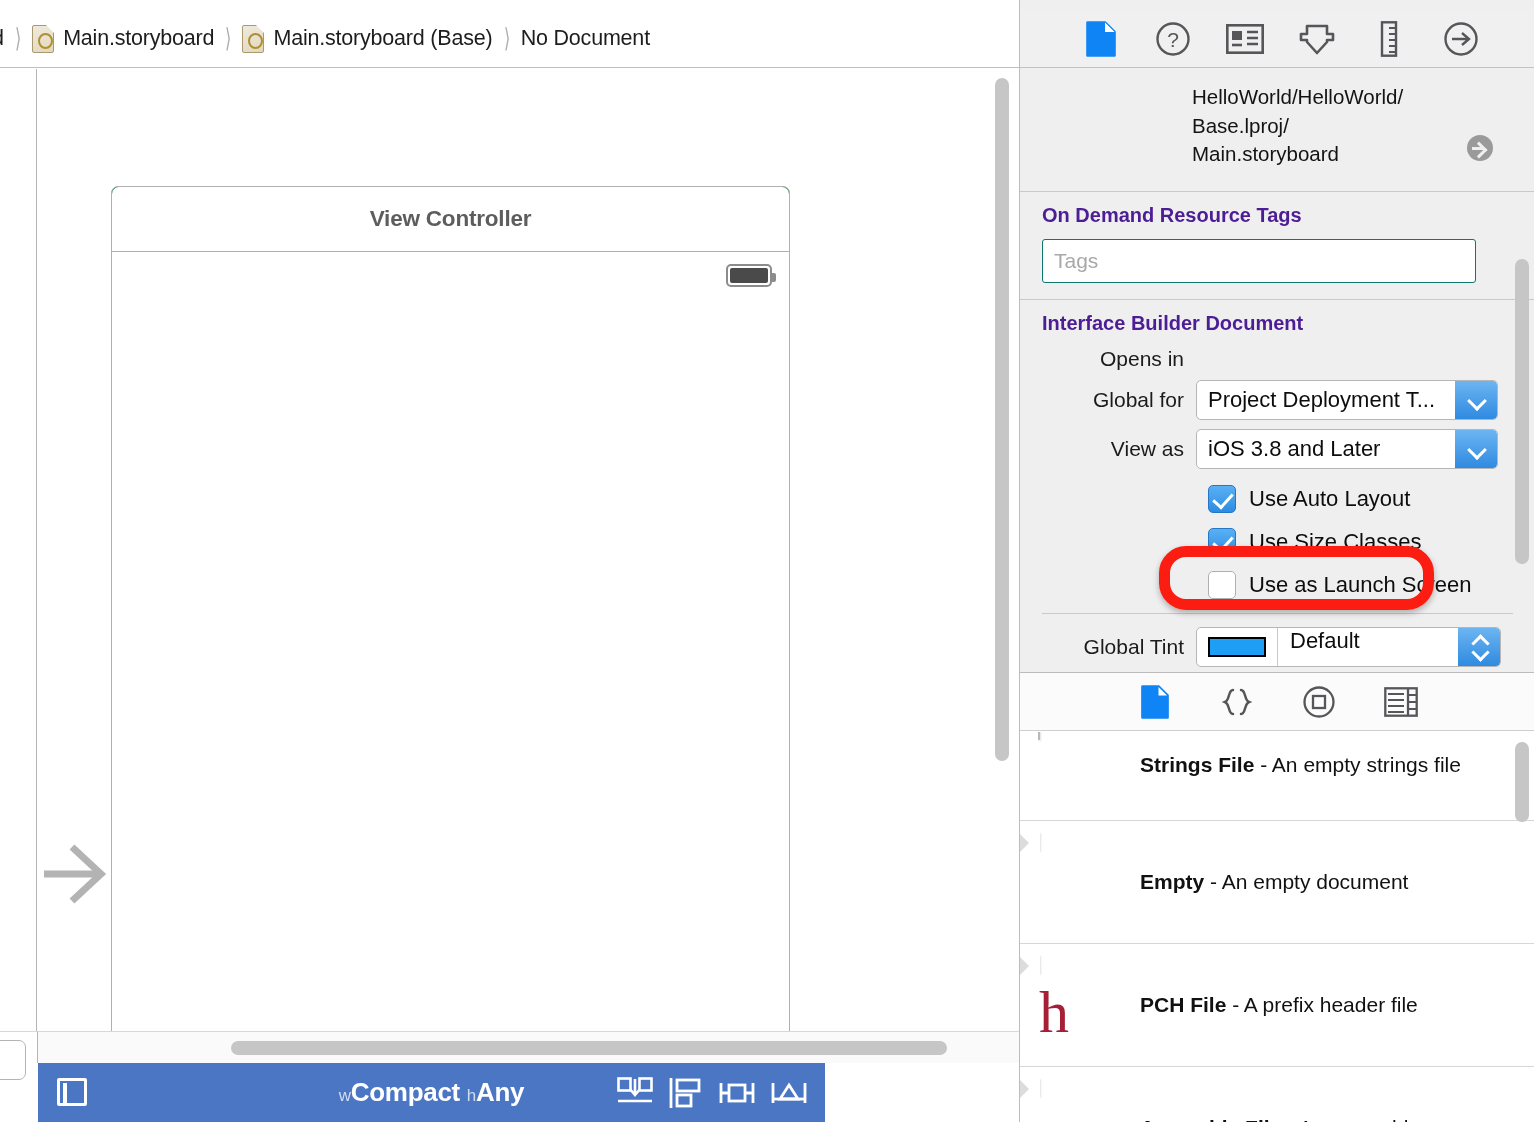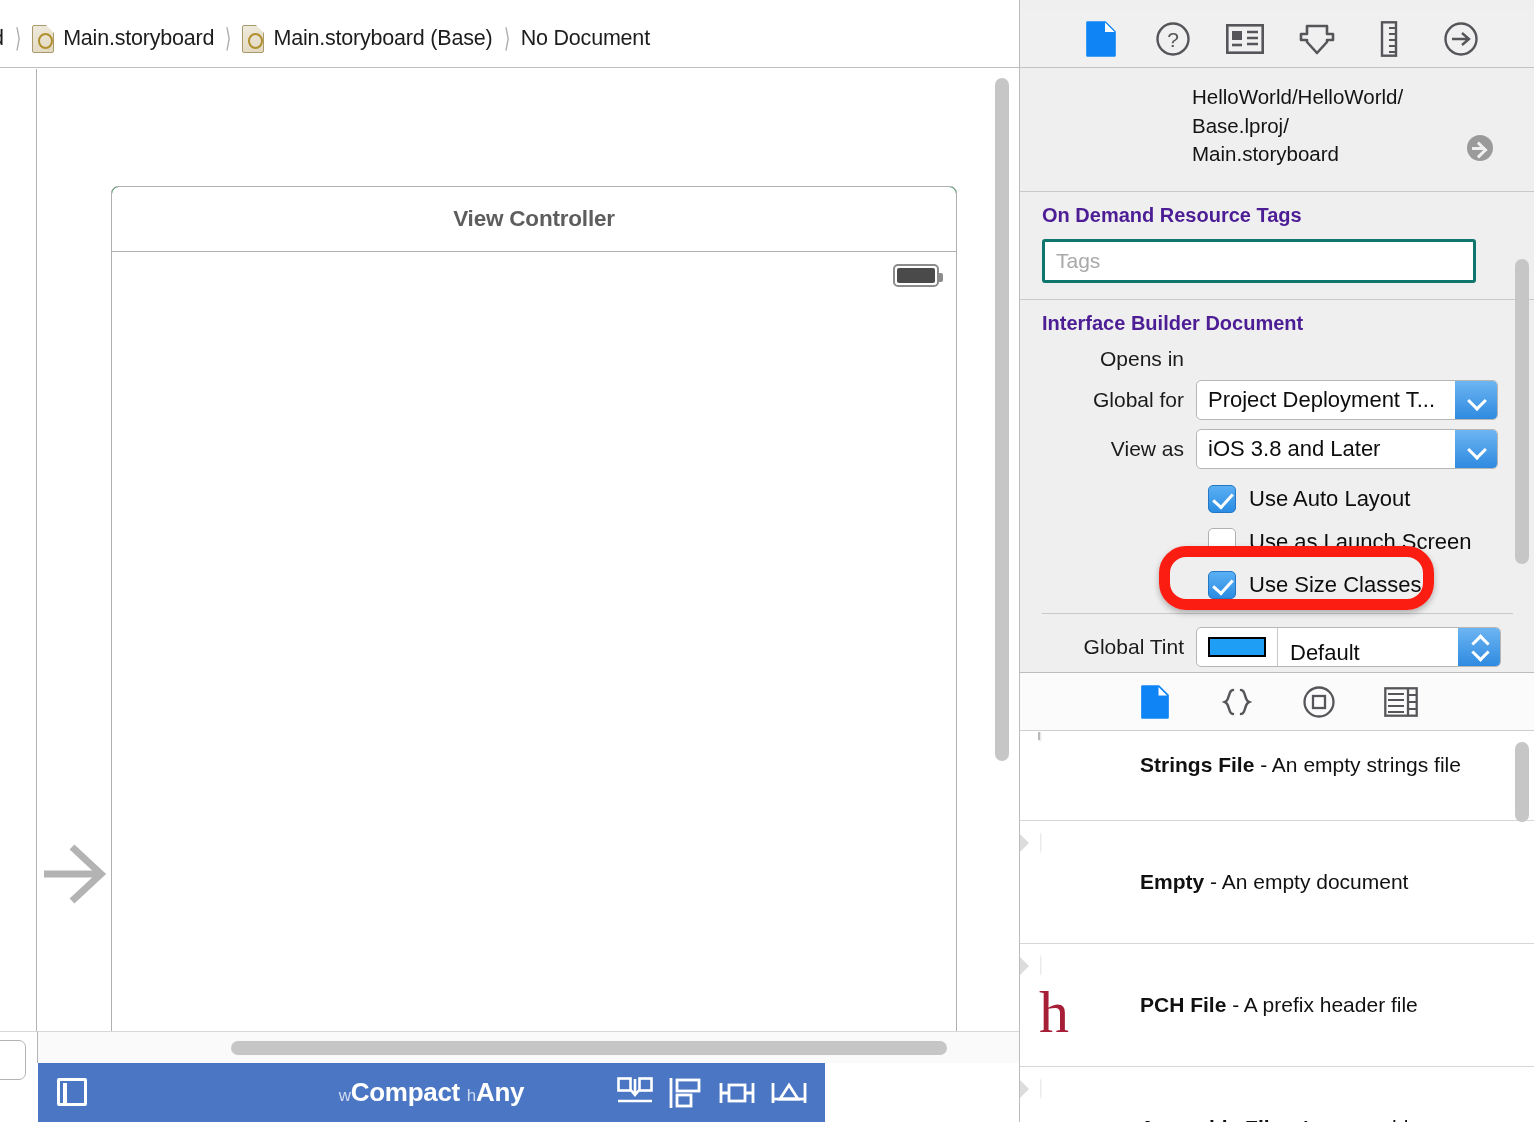--- a/index.html
+++ b/index.html
@@ -50,21 +50,21 @@
     position:absolute; left:0; top:0; width:37px; height:962px;
     background:#ffffff; border-right:1px solid #b4b4b4;
   }
   #canvas-surface {
     position:absolute; left:38px; top:0; right:0; height:962px; background:#ffffff;
     overflow:hidden;
   }
   #entry-arrow { position:absolute; left:6px; top:760px; width:70px; height:90px; }
 
   #vc-scene {
-    position:absolute; left:73px; top:117px; width:846px; height:920px;
+    position:absolute; left:73px; top:117px; width:679px; height:920px;
     background:#15803d; border:1px solid #b0b0b0; border-radius:7px;
     box-shadow:0 0 0 0 rgba(0,0,0,0);
   }
   #vc-titlebar {
     height:65px; border-bottom:1px solid #b0b0b0;
     display:flex; align-items:center; justify-content:center;
     border-radius:7px 7px 0 0; background:#fff;
   }
   #vc-title { font-size:22.5px; font-weight:bold; color:#5d5d5d; letter-spacing:-0.2px;}
   #vc-body { position:relative; height:853px; background:#ffffff; border-radius:0 0 7px 7px;}
@@ -150,21 +150,21 @@
   }
   #fp-reveal::before{
     content:""; position:absolute; left:5px; top:11.5px; width:13px; height:3px; background:#efefef;
   }
 
   .sec-div { height:1px; background:#c9c9c9; }
   .sec { padding:12px 22px 16px 22px; }
   .sec-title { font-size:20px; font-weight:bold; color:#4c1d95; margin-bottom:12px; }
 
   #tags-input {
-    width:434px; height:44px; background:#ffffff; border:3px solid #0f766e; border-radius:3px;
+    width:434px; height:44px; background:#ffffff; border:1px solid #0f766e; border-radius:3px;
     font-size:21px; color:#a9a9a9; padding:0 11px; display:flex; align-items:center;
     font-family:"Liberation Sans", sans-serif;
   }
 
   .ibd-row { display:flex; align-items:center; margin-bottom:9px; }
   .ibd-label { width:154px; text-align:right; padding-right:12px; font-size:21px; color:#1b1b1b; }
   .popup {
     position:relative; width:302px; height:40px; background:#ffffff;
     border:1px solid #b6b6b6; border-radius:5px; display:flex; align-items:center;
     padding-left:11px; font-size:22px; color:#0d0d0d; overflow:hidden;
@@ -197,21 +197,21 @@
   .cbox.on { background:linear-gradient(#5bb0f4,#2b8ce2); border-color:#2477c4; }
   .cbox.on::after {
     content:""; position:absolute; left:8px; top:3px; width:9px; height:16px;
     border-right:3.4px solid #fff; border-bottom:3.4px solid #fff; transform:rotate(42deg);
   }
   .cb-label { font-size:22px; color:#0d0d0d; }
 
   #tint-row { display:flex; align-items:center; margin-top:13px; }
   #tint-control {
     position:relative; width:305px; height:40px; background:#fff;
-    border:1px solid #b6b6b6; border-radius:5px; display:flex; align-items:flex-end; overflow:hidden;
+    border:1px solid #b6b6b6; border-radius:5px; display:flex; align-items:flex-start; overflow:hidden;
   }
   #tint-swatch-wrap { width:81px; height:100%; display:flex; align-items:center; justify-content:center;
       border-right:1px solid #c9c9c9; }
   #tint-swatch { width:58px; height:20px; background:#1e9ef5; border:2px solid #000; }
   #tint-name { flex:1; padding-left:12px; font-size:22px; color:#0d0d0d; }
   #tint-control .arrowbox {
     position:absolute; right:0; top:0; width:42px; height:38px;
     background:linear-gradient(#6cb5f2,#2f8ae0); border-radius:0 4px 4px 0;
     display:flex; align-items:center; justify-content:center;
   }
@@ -449,26 +449,26 @@
                 <span class="chev-dn"></span>
               </span>
           </span>
         </div>
 
         <div class="cb-row">
           <span class="cbox on"></span>
           <span class="cb-label">Use Auto Layout</span>
         </div>
         <div class="cb-row">
+          <span class="cbox on"></span>
+          <span class="cb-label">Use Size Classes</span>
+        </div>
+        <div class="cb-row">
           <span class="cbox"></span>
           <span class="cb-label">Use as Launch Screen</span>
-        </div>
-        <div class="cb-row">
-          <span class="cbox on"></span>
-          <span class="cb-label">Use Size Classes</span>
         </div>
       </div>
 
       <div class="sec-div" style="margin:0 22px;"></div>
 
       <div class="sec" style="padding-top:0;">
         <div id="tint-row">
           <span class="ibd-label">Global Tint</span>
           <span id="tint-control">
             <span id="tint-swatch-wrap">

